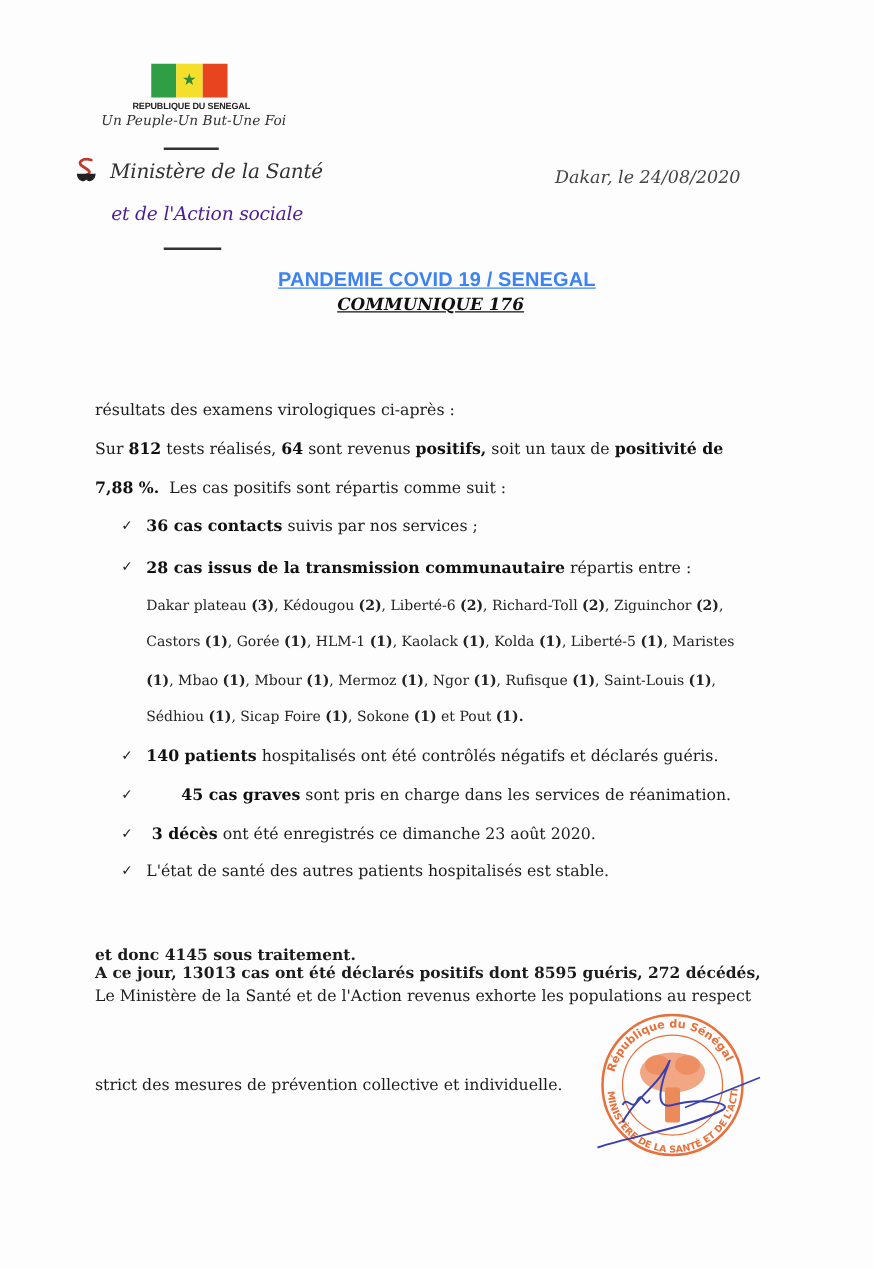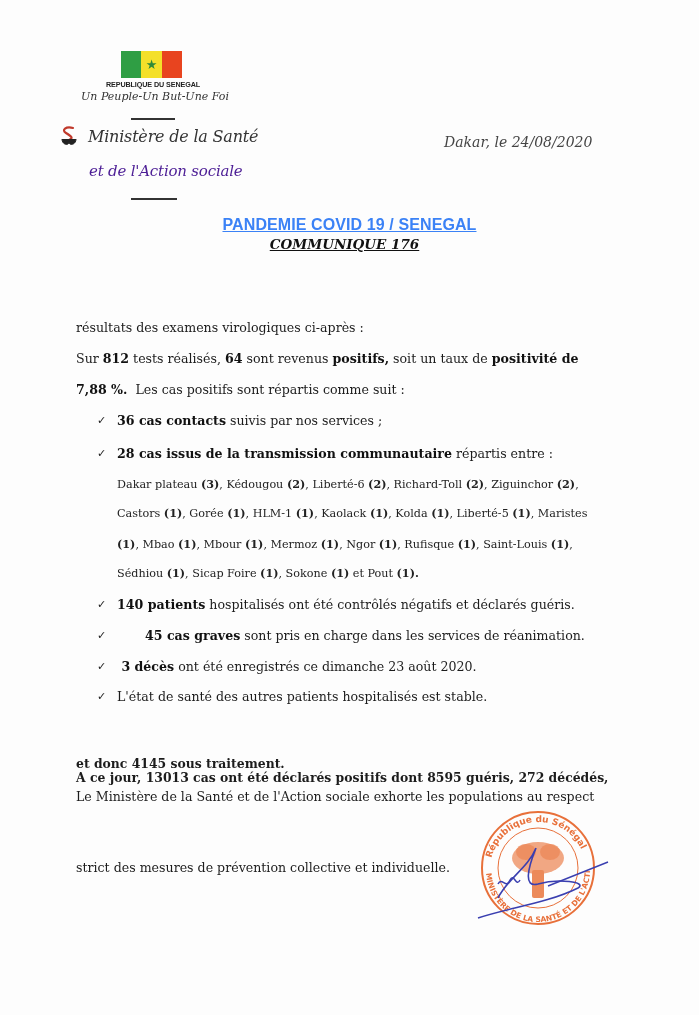--- a/index.html
+++ b/index.html
@@ -92,21 +92,21 @@
 
   <span class="check" style="left:97px; top:660px;">✓</span>
   <div class="p" style="left:117px; top:659px;"><b style="white-space:pre;"> 3 décès</b><span> ont été enregistrés ce dimanche 23 août 2020.</span></div>
 
   <span class="check" style="left:97px; top:690px;">✓</span>
   <div class="p" style="left:117px; top:689px;"><span>L'état de santé des autres patients hospitalisés est stable.</span></div>
 
   <div class="p" style="left:76px; top:722px; font-weight:bold; font-size:12.4px;margin-top:48px;">A ce jour, 13013 cas ont été déclarés positifs dont 8595 guéris, 272 décédés,</div>
   <div class="p" style="left:76px; top:756px; font-weight:bold; font-size:12.4px;">et donc 4145 sous traitement.</div>
 
-  <div class="p" style="left:76px; top:789px;">Le Ministère de la Santé et de l'Action sociale exhorte les populations au respect</div>
+  <div class="p" style="left:76px; top:789px;">Le Ministère de la Santé et de l'Action revenus exhorte les populations au respect</div>
   <div class="p" style="left:76px; top:821px;margin-top:39px;">strict des mesures de prévention collective et individuelle.</div>
 
   <svg class="stamp" viewBox="0 0 142 122">
     <defs>
       <path id="arcTop" d="M22 62 A48 48 0 0 1 118 62"></path>
       <path id="arcBot" d="M18 62 A52 52 0 0 0 122 62"></path>
     </defs>
     <circle cx="70" cy="60" r="56" fill="none" stroke="#e8703a" stroke-width="2"></circle>
     <circle cx="70" cy="60" r="40" fill="none" stroke="#e8703a" stroke-width="1"></circle>
     <text font-family="DejaVu Sans, sans-serif" font-size="9" fill="#e8703a" font-weight="bold">

